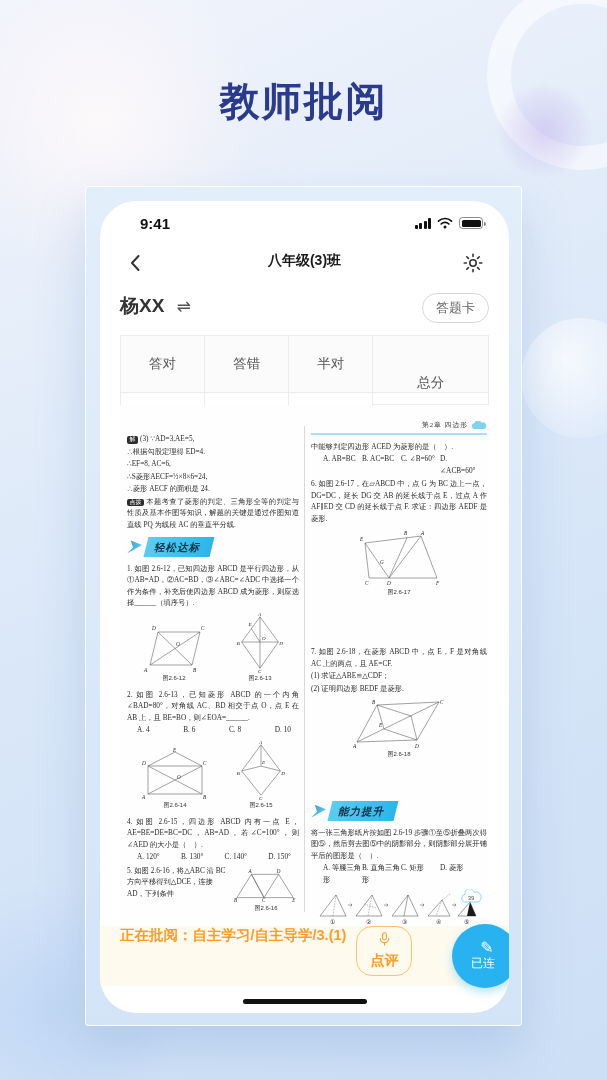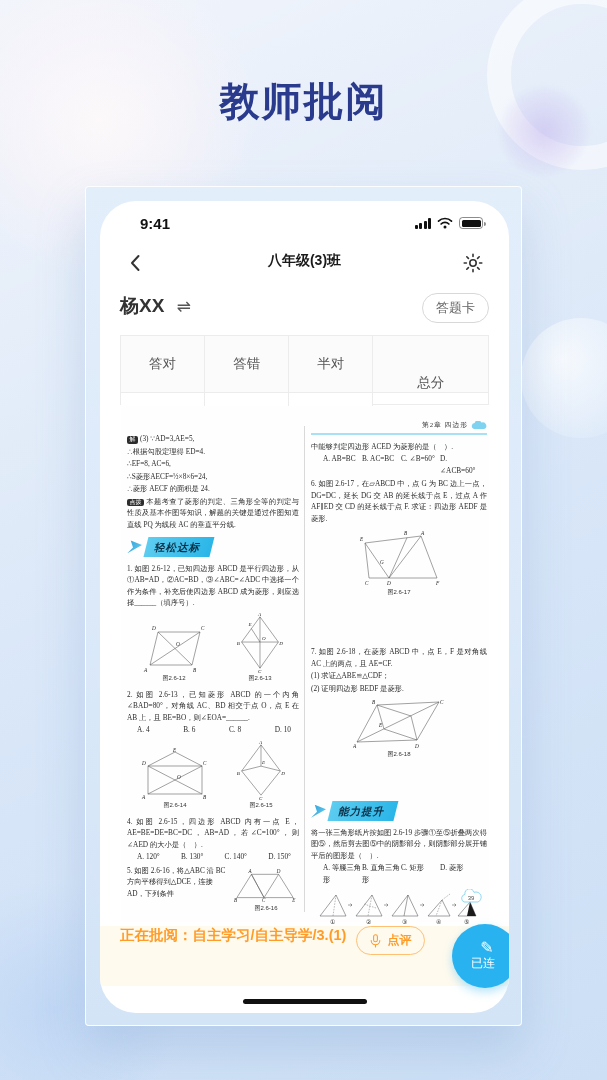--- a/index.html
+++ b/index.html
@@ -102,21 +102,21 @@
   svg.fig text { font-size:5.2px; font-style:italic; fill:#222; font-family:"Liberation Serif",serif; }
   svg.fig .ln { stroke:#555; stroke-width:.55; fill:none; }
   svg.fig .dash { stroke:#777; stroke-width:.5; stroke-dasharray:1.6 1.2; fill:none; }
 
   
   .bottombar { position:absolute; left:0; right:0; bottom:27px; height:60px; background:#fffaee;
     display:flex; align-items:flex-start; padding-left:20px; }
   .review-status { font-size:14.5px; color:#ff9c27; font-weight:600; }
   .comment-btn { display:inline-flex; align-items:center; gap:6px; margin-left:10px;
     border:1px solid #ffc071; border-radius:16px; padding:5px 13px; background:transparent;
-    color:#ff9c27; font-size:12px; font-weight:600; }
+    color:#ff9c27; font-size:14px; font-weight:600;flex-direction:column; }
   .connected-btn { position:absolute; right:-9px; top:-2px; width:66px; height:64px; border-radius:50%;
     background:#29b2f0; color:#fff; display:flex; flex-direction:column; align-items:center;
     justify-content:center; gap:0; box-shadow:0 4px 10px rgba(41,178,240,.35); }
   .connected-btn .pencil { font-size:16px; line-height:1; font-family:"DejaVu Sans",sans-serif; transform:translateX(2px); }
   .connected-btn .lbl { font-size:12px; line-height:1.3; transform:translateX(-2px); }
 
   .home-indicator { position:absolute; bottom:9px; left:50%; transform:translateX(-50%);
     width:124px; height:5px; background:#111; border-radius:3px; }
 </style>
 </head>

